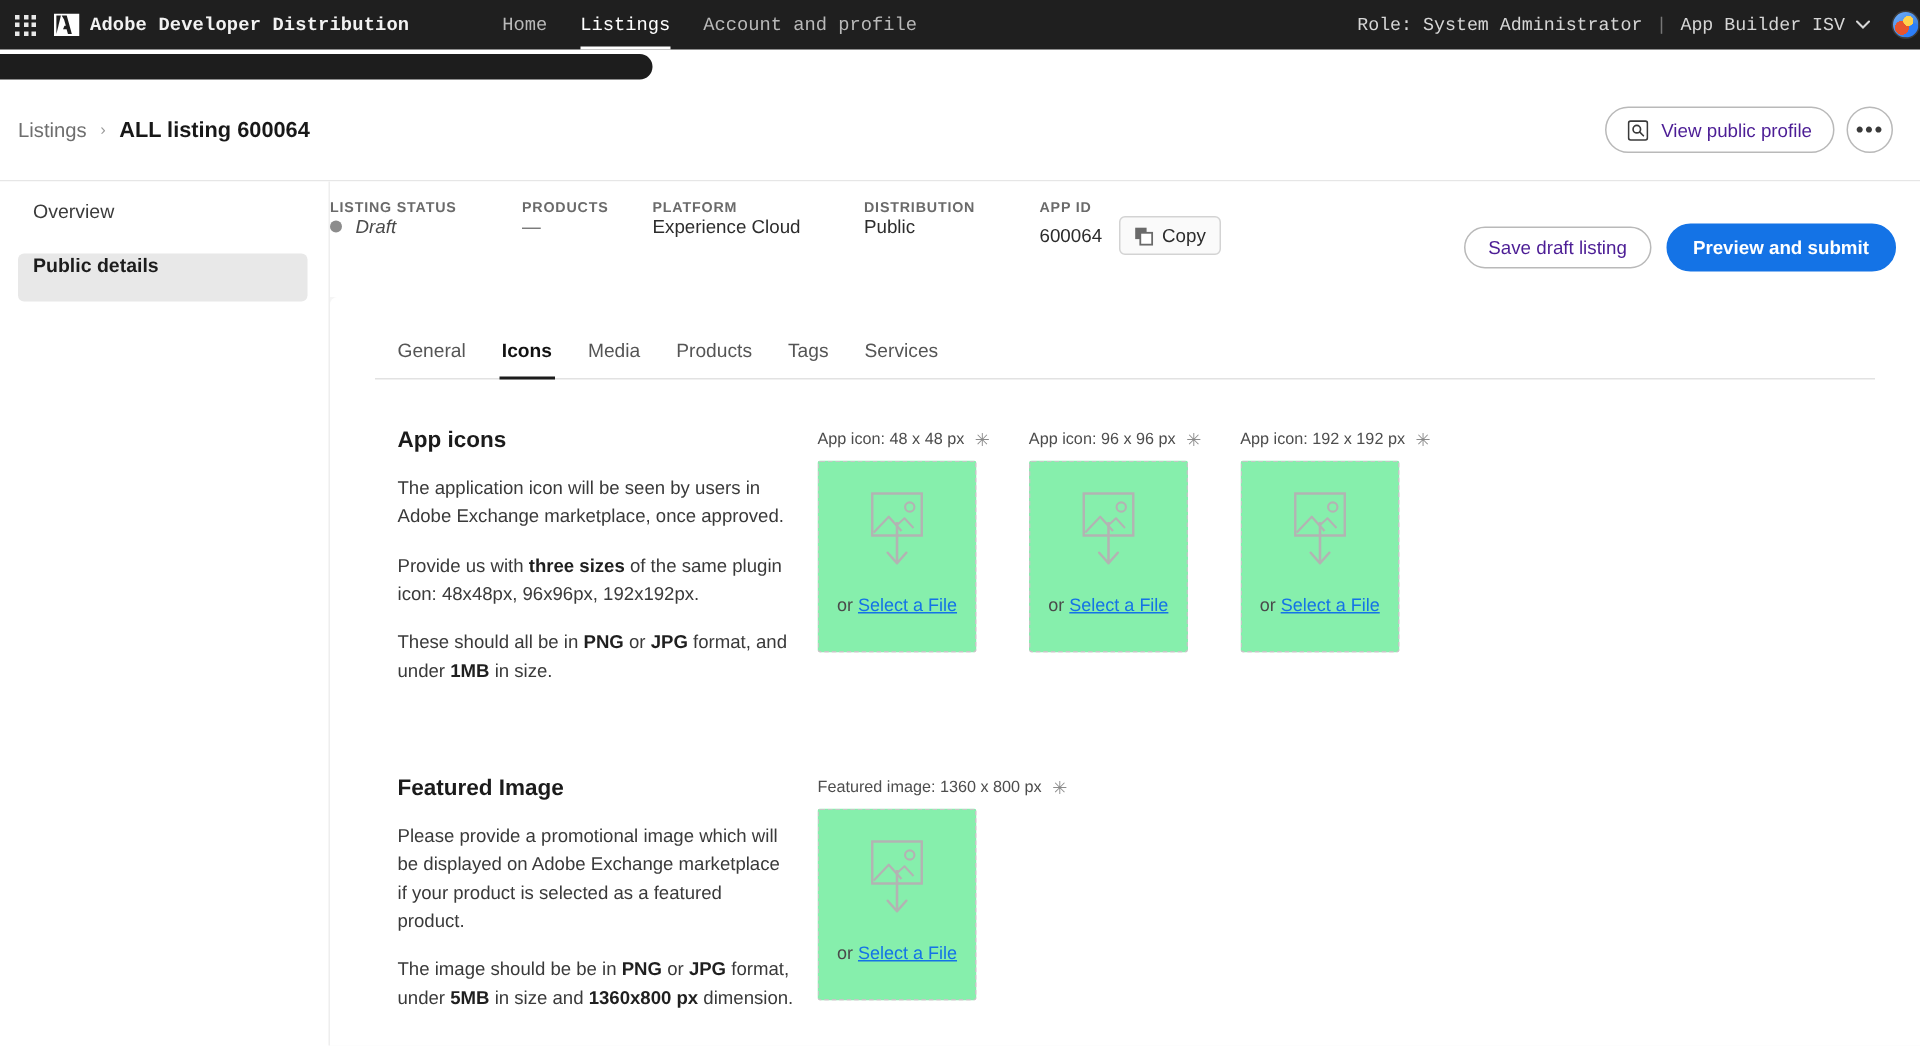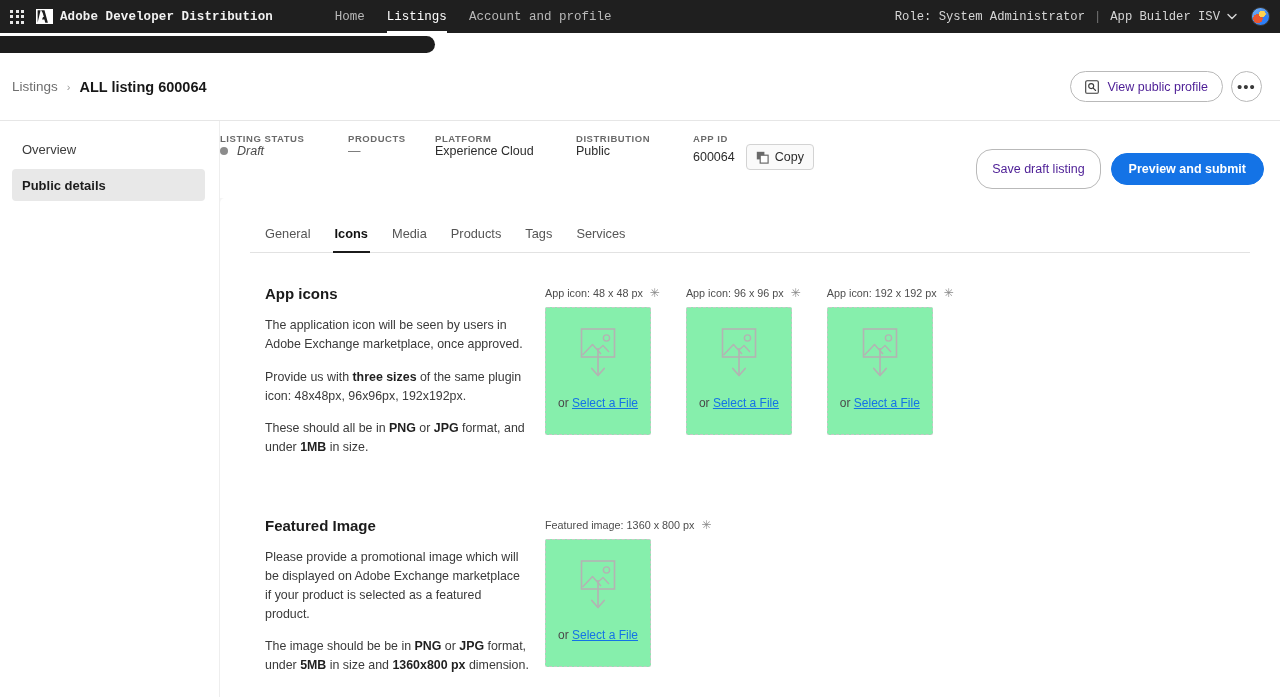--- a/index.html
+++ b/index.html
@@ -62,21 +62,21 @@
     position: absolute;
     left: 0; right: 0; bottom: 0;
     height: 2px;
     background: #ffffff;
   }
   .nav-right {
     margin-left: auto;
     display: flex;
     align-items: center;
     gap: 9px;
-    padding-right: 20px;
+    padding-right: 10px;
     color: #d6d6d6;
     font-size: 12.2px;
     white-space: nowrap;
   }
   .nav-sep { color: #767676; }
   .role-picker { display: flex; align-items: center; gap: 7px; cursor: pointer; }
   .caret { width: 10px; height: 7px; display: block; }
   .avatar {
     width: 19px; height: 19px;
     border-radius: 50%;
@@ -146,21 +146,21 @@
   .sidebar {
     width: 220px;
     flex: none;
     background: #ffffff;
     padding: 12px 14px 0 12px;
     border-right: 1px solid #eeeeee;
   }
   .side-item {
     height: 32px;
     display: flex;
-    align-items: center;
+    align-items: flex-start;
     padding: 0 10px;
     font-size: 13px;
     color: #3b3b3b;
     border-radius: 4px;
     cursor: pointer;
     margin-bottom: 4px;
   }
   .side-item.selected { background: #e8e8e8; font-weight: bold; color: #1c1c1c; }
 
   .content { flex: 1; background: #f5f5f5; position: relative; }
@@ -204,21 +204,21 @@
   }
   .meta-actions { margin-left: auto; display: flex; align-items: center; gap: 10px; padding-top: 16px; }
   .btn-cta {
     background: #1473e6;
     border-color: #1473e6;
     color: #ffffff;
     font-weight: bold;
     height: 32px;
     padding: 0 17px;
   }
-  .btn-ghost { height: 40px; padding: 0 15px; }
+  .btn-ghost { height: 28px; padding: 0 15px; }
 
   
   .card {
     position: absolute;
     left: 0;
     right: 0;
     top: 77px;
     bottom: 0;
     background: #ffffff;
     border-top-left-radius: 5px;

